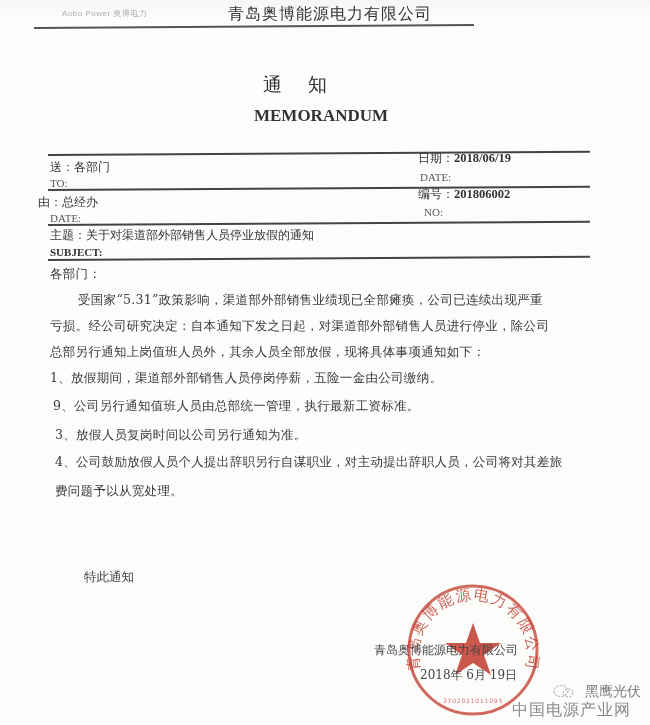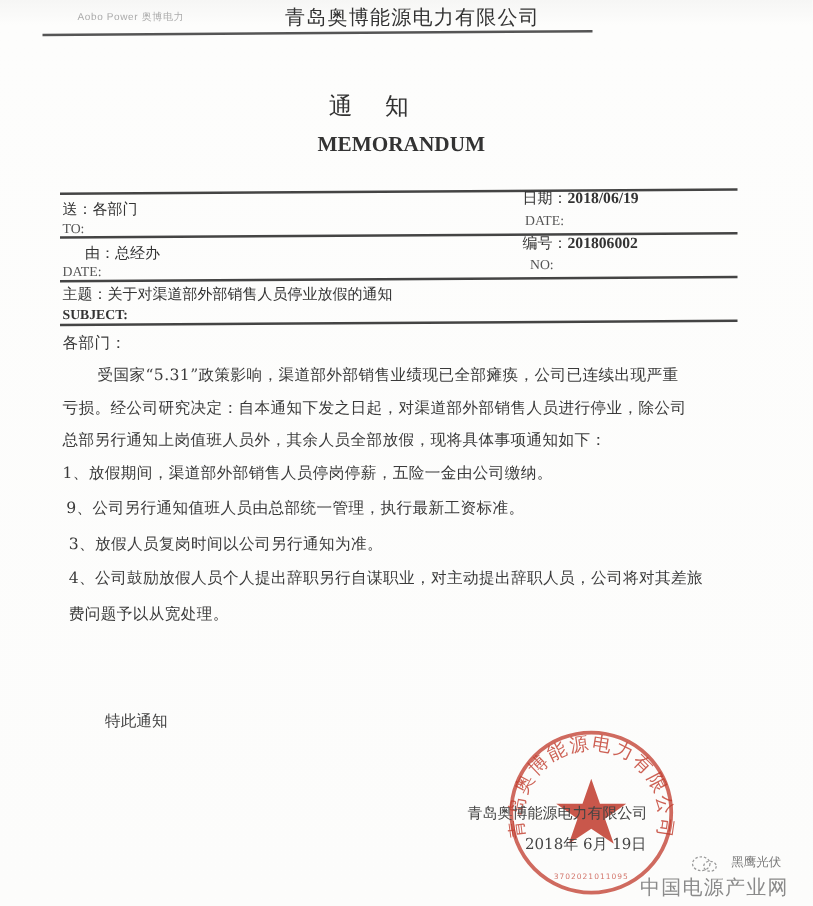--- a/index.html
+++ b/index.html
@@ -18,21 +18,21 @@
   .rule { position: absolute; height: 1.5px; background: #444; transform-origin: left center; }
   .field { position: absolute; font-size: 12px; color: #333; white-space: nowrap; }
   .field .v { font-weight: bold; font-family: "Liberation Serif", serif; font-size: 12.5px; }
   .lbl-en { position: absolute; font-size: 11px; color: #555; font-family: "Liberation Serif", serif; }
   .lbl-en.bold { font-weight: bold; color: #333; }
   .body-text { position: absolute; font-size: 12.5px; color: #3a3a3a; white-space: nowrap; letter-spacing: 0.3px; }
   .closing { position: absolute; left: 84px; top: 569px; font-size: 12.5px; color: #444; }
   .stamp { position: absolute; left: 398px; top: 575px; width: 150px; height: 150px; }
   .sign-company { position: absolute; left: 374px; top: 642px; font-size: 12px; color: #444; white-space: nowrap; }
   .sign-date { position: absolute; left: 420px; top: 667px; font-size: 12px; color: #444; white-space: nowrap; }
-  .wm1 { position: absolute; left: 585px; top: 683px; font-size: 10px; color: #777; font-family: "DejaVu Sans", sans-serif; }
+  .wm1 { position: absolute; left: 585px; top: 683px; font-size: 14px; color: #777; font-family: "DejaVu Sans", sans-serif; }
   .wm-icon { position: absolute; left: 553px; top: 684px; width: 22px; height: 14px; color: #999; font-size: 12px; }
   .wm2 { position: absolute; left: 512px; top: 700px; font-size: 16px; color: #8a8a8a; letter-spacing: 1px; font-family: "DejaVu Sans", sans-serif; }
 </style>
 </head>
 <body>
 
 <div class="page">
 
   <div class="hdr-logo">Aobo Power 奥博电力</div>
   <div class="hdr-company">青岛奥博能源电力有限公司</div>
@@ -41,21 +41,21 @@
   <div class="title-cn">通 知</div>
   <div class="title-en">MEMORANDUM</div>
 
   <div class="rule" style="left:48px; top:154px; width:542px; transform:rotate(-0.35deg);"></div>
   <div class="rule" style="left:48px; top:189px; width:542px; transform:rotate(-0.35deg);"></div>
   <div class="rule" style="left:48px; top:224px; width:542px; transform:rotate(-0.35deg);"></div>
   <div class="rule" style="left:48px; top:259px; width:542px; height:2px; transform:rotate(-0.35deg);"></div>
 
   <div class="field" style="left:50px; top:159px;">送：各部门</div>
   <div class="lbl-en" style="left:50px; top:177px;">TO:</div>
-  <div class="field" style="left:68px; top:194px;">由：总经办</div>
+  <div class="field" style="left:38px; top:194px;">由：总经办</div>
   <div class="lbl-en" style="left:50px; top:212px;">DATE:</div>
   <div class="field" style="left:50px; top:227px;">主题：关于对渠道部外部销售人员停业放假的通知</div>
   <div class="lbl-en bold" style="left:50px; top:246px;">SUBJECT:</div>
 
   <div class="field" style="left:418px; top:150px;">
     <span>日期：</span><span class="v">2018/06/19</span>
   </div>
   <div class="lbl-en" style="left:420px; top:171px;">DATE:</div>
   <div class="field" style="left:418px; top:186px;">
     <span>编号：</span><span class="v">201806002</span>

